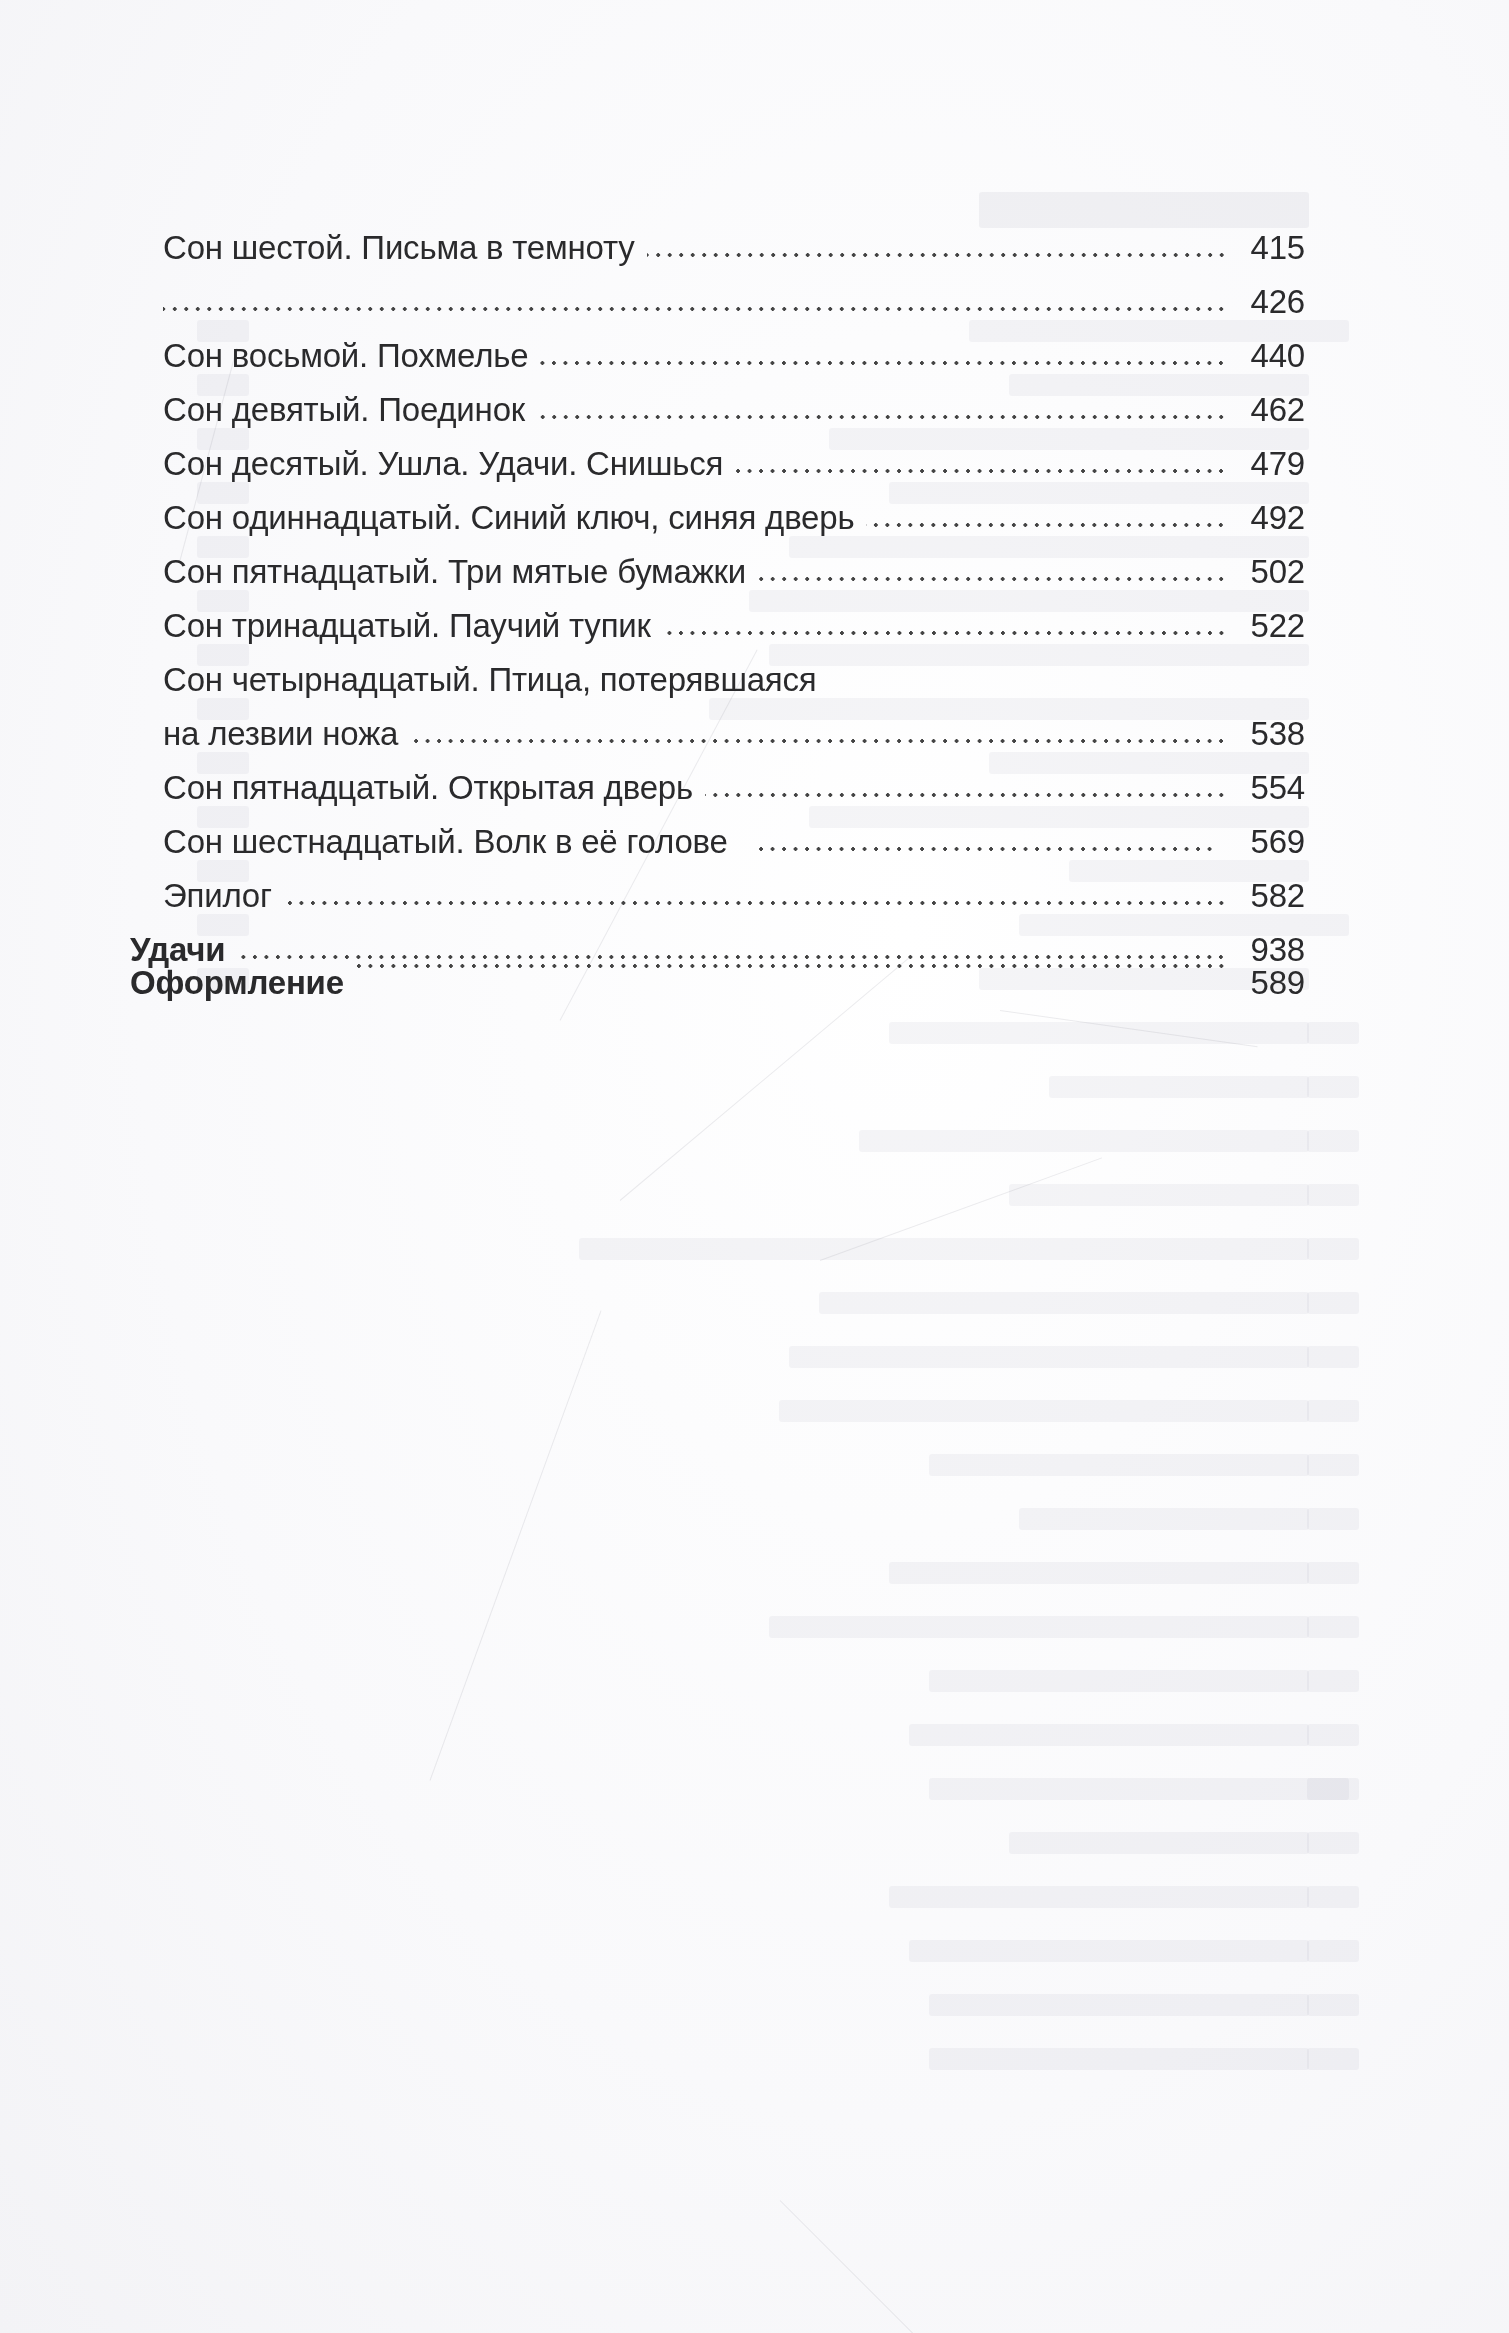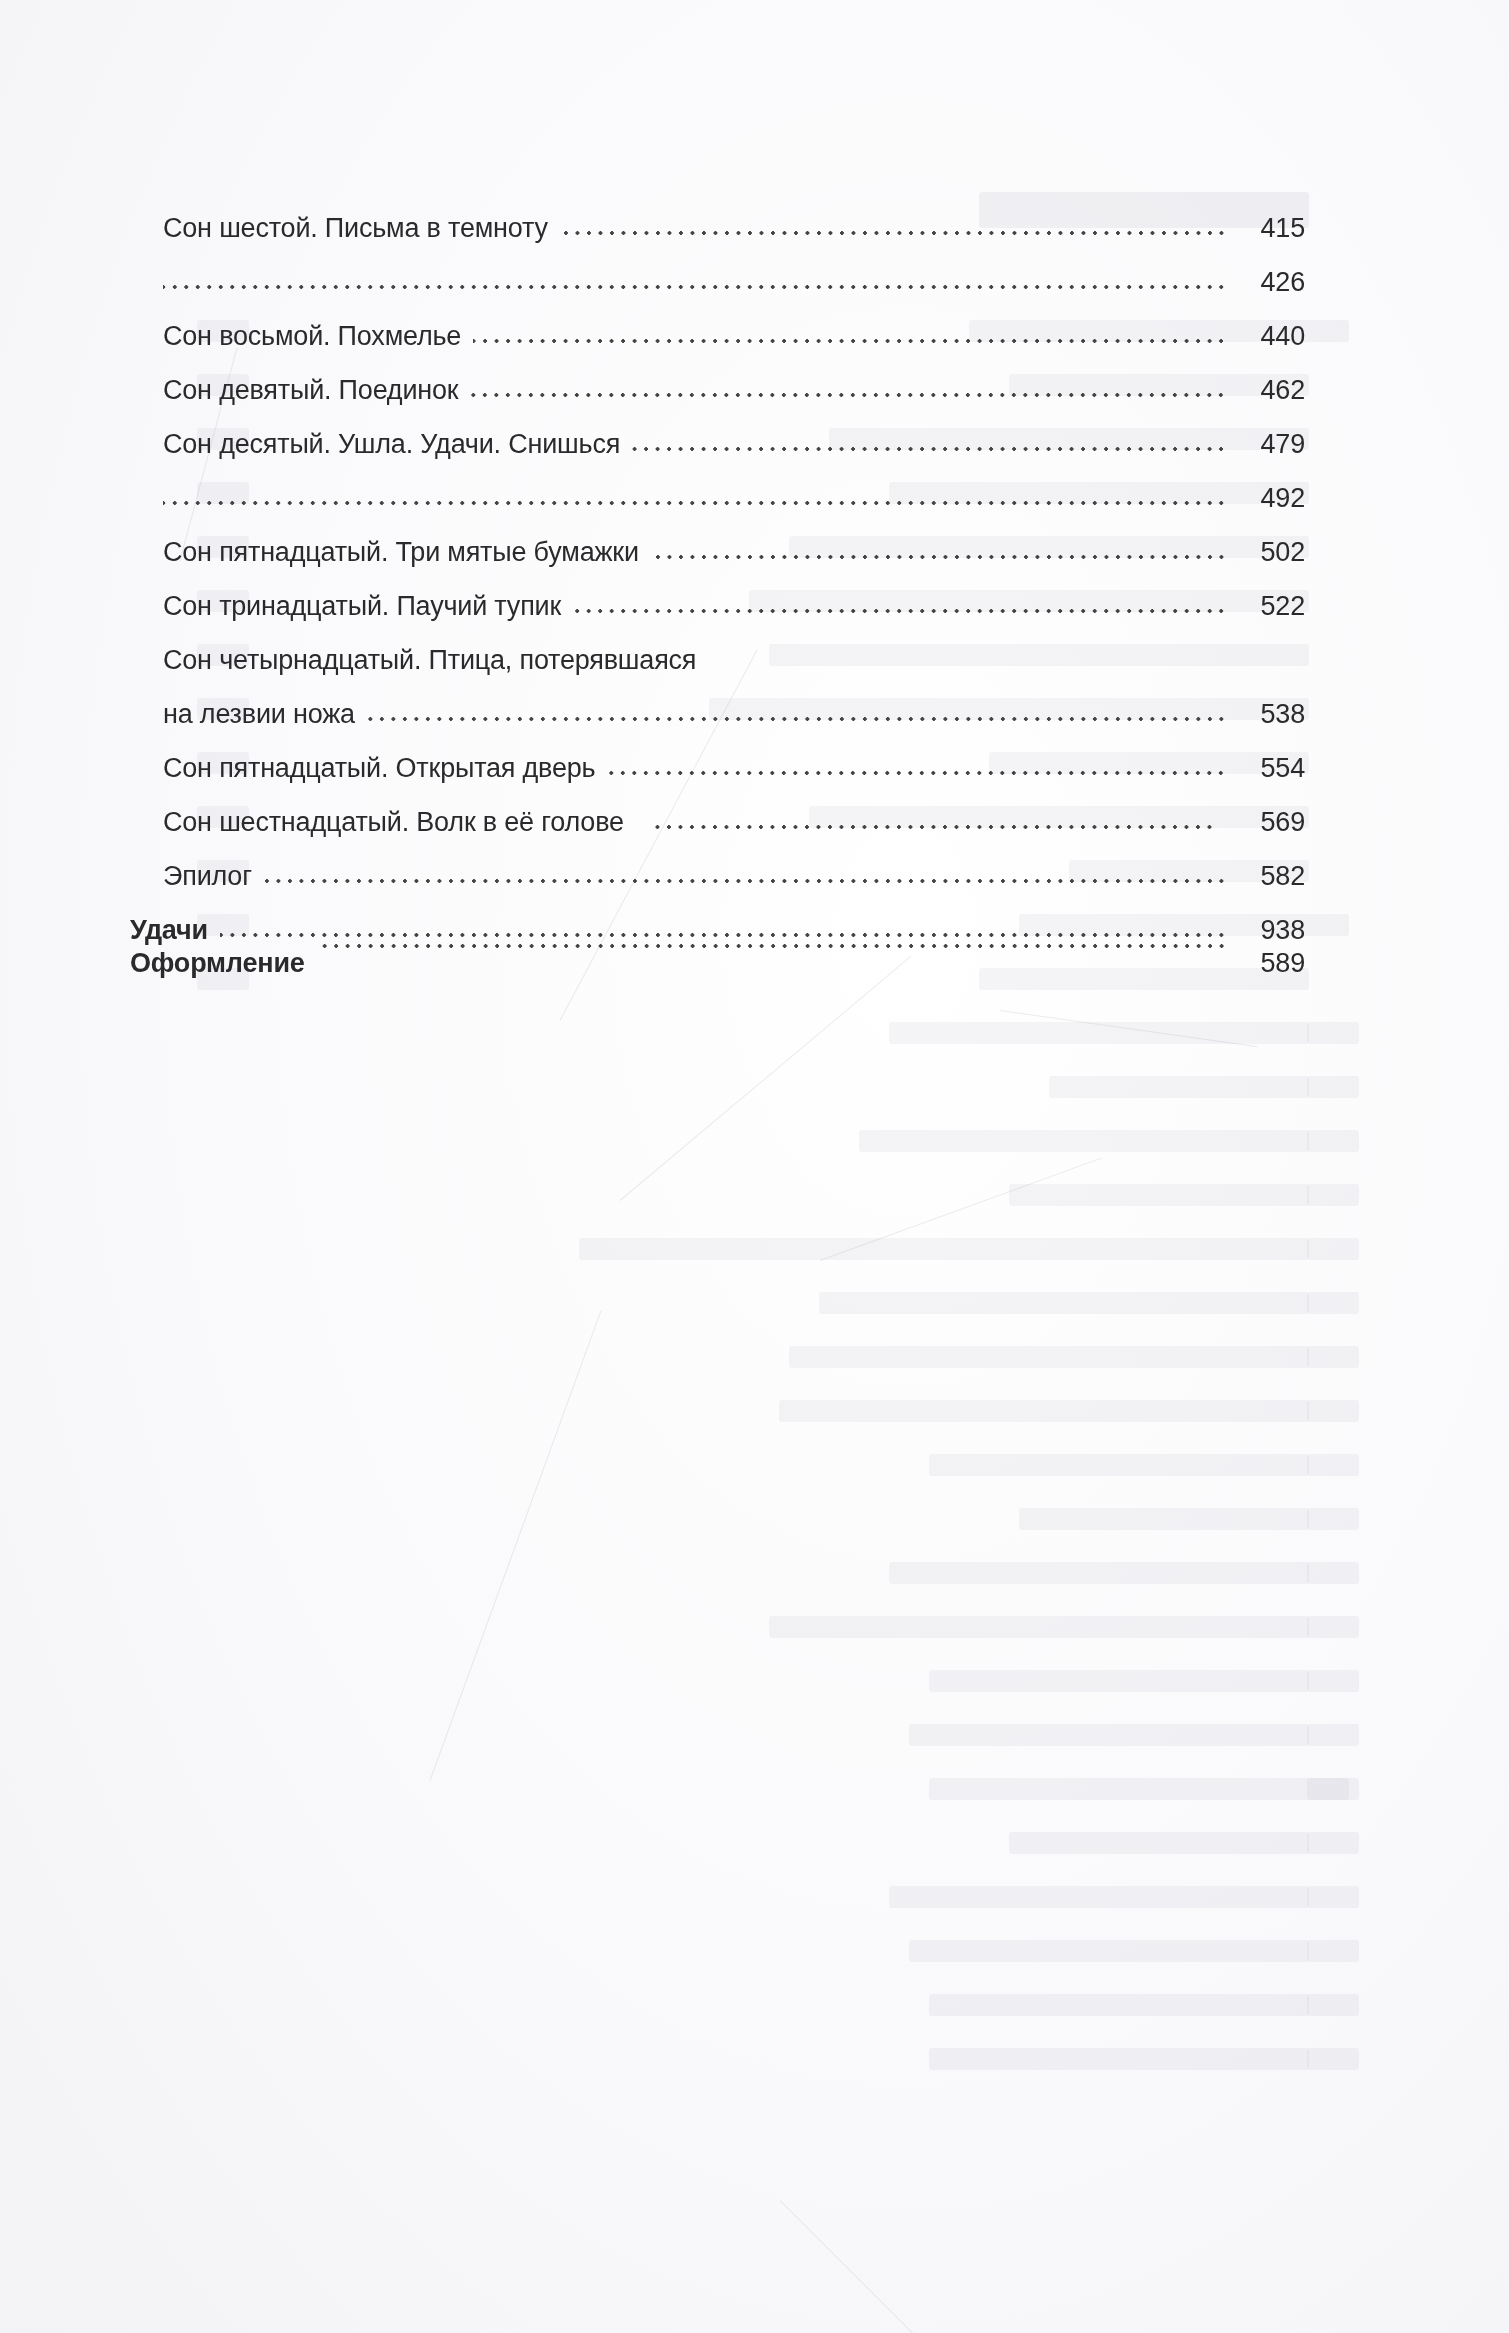--- a/index.html
+++ b/index.html
@@ -60,24 +60,25 @@
       position: absolute;
       left: 0; top: 0;
       width: 1509px;
     }
     .row {
       position: absolute;
       right: 204px;
       display: flex;
       align-items: baseline;
       height: 46px;
-      font-size: 27px;
+      font-size: 33px;
       line-height: 46px;
       letter-spacing: -0.2px;
       white-space: nowrap;
+      margin-top: 20px;
     }
     .row.sub { left: 163px; }
     .row.top { left: 130px; font-weight: bold; }
     .row.cont { left: 163px; }
     .row .title {
       flex: 0 0 auto;
       padding-right: 12px;
     }
     .row .leader {
       flex: 1 1 auto;
@@ -207,20 +208,21 @@
       <span class="page-num">462</span>
     </div>
 
     <div class="row sub" style="top:421px;">
       <span class="title">Сон десятый. Ушла. Удачи. Снишься</span>
       <span class="leader"></span>
       <span class="page-num">479</span>
     </div>
 
     <div class="row sub" style="top:475px;">
+      <span class="title">Сон одиннадцатый. Синий ключ, синяя дверь</span>
       <span class="leader"></span>
       <span class="page-num">492</span>
     </div>
 
     <div class="row sub" style="top:529px;">
       <span class="title">Сон пятнадцатый. Три мятые бумажки</span>
       <span class="leader"></span>
       <span class="page-num">502</span>
     </div>
 

